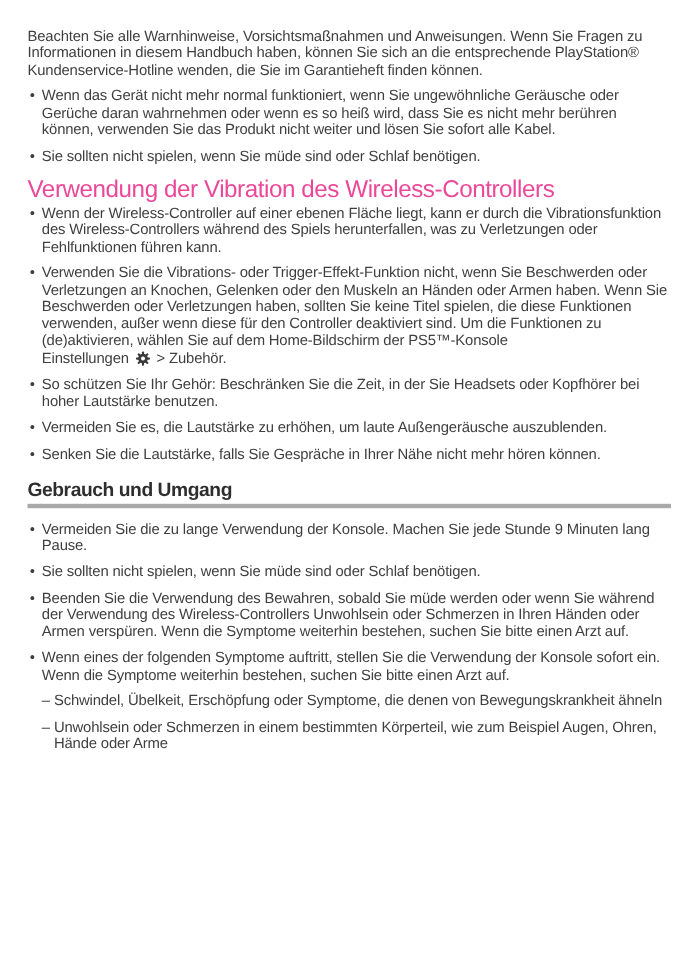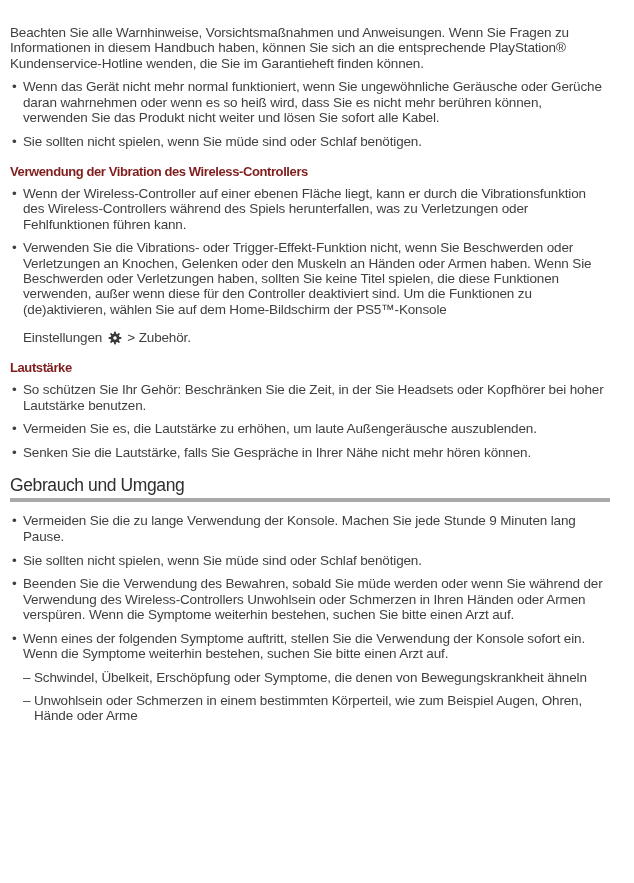--- a/index.html
+++ b/index.html
@@ -4,47 +4,47 @@
 <style>
   * { margin: 0; padding: 0; box-sizing: border-box; }
   html, body { background: #ffffff; }
   body {
     width: 634px; height: 883px; overflow: hidden;
     font-family: "Liberation Sans", "DejaVu Sans", sans-serif;
     color: #3f3f3f;
   }
   .page {
     width: 634px; height: 883px;
-    padding: 25px 24px 0 10px;
+    padding: 25px 24px 0 25px;
   }
   .body-text {
     font-size: 13.5px; line-height: 15.3px; letter-spacing: -0.15px;
     color: #3f3f3f;
   }
   .para { margin-bottom: 8.5px; }
   .bullet-list .bullet { display: flex; margin: 0 0 8.5px 2px; }
   .bullet .marker { width: 11px; flex: 0 0 11px; color: #3f3f3f; }
   .bullet .btext { flex: 1; }
   .sub-list { margin: 0 0 0 11px; }
   .sub-list .bullet { margin-bottom: 8px; }
   .section-title {
-    font-size: 13px; font-weight: bold; color: #7f1d1d;
+    font-size: 22px; font-weight: normal; color: #ec4899;
     letter-spacing: -0.4px; line-height: 19px;
     margin: 13px 0 5px 0;
   }
   .major-title {
-    font-size: 17.5px; font-weight: normal; color: #2e2e2e;
+    font-size: 17.5px; font-weight: bold; color: #2e2e2e;
     letter-spacing: -0.4px; line-height: 20px;
     margin: 15px 0 3px 0;
   }
   .section-rule {
     height: 4px; background: #a9a9a9; width: 100%;
     margin: 2px 0 11px 0;
   }
-  .settings-line { display: block; margin-top: 13px; }
+  .settings-line { display: block; margin-top: 1px; }
   .gear-icon-svg {
     width: 14px; height: 14px; vertical-align: -3px; margin: 0 2px 0 2px;
   }
 </style>
 </head>
 <body>
 
 <div class="page">
 
   <p class="body-text para">Beachten Sie alle Warnhinweise, Vorsichtsmaßnahmen und Anweisungen. Wenn Sie Fragen zu Informationen in diesem Handbuch haben, können Sie sich an die entsprechende PlayStation® Kundenservice-Hotline wenden, die Sie im Garantieheft finden können.</p>
@@ -83,21 +83,20 @@
             </g>
             <circle cx="12" cy="12" r="3.1" fill="#ffffff"></circle>
           </svg>
           <span>&gt; Zubehör.</span>
         </span>
       </span>
     </div>
   </div>
 
 
-  <h2 class="section-title">Lautstärke</h2>
   <div class="bullet-list body-text">
     <div class="bullet">
       <span class="marker">•</span>
       <span class="btext">So schützen Sie Ihr Gehör: Beschränken Sie die Zeit, in der Sie Headsets oder Kopfhörer bei hoher Lautstärke benutzen.</span>
     </div>
     <div class="bullet">
       <span class="marker">•</span>
       <span class="btext">Vermeiden Sie es, die Lautstärke zu erhöhen, um laute Außengeräusche auszublenden.</span>
     </div>
     <div class="bullet">

